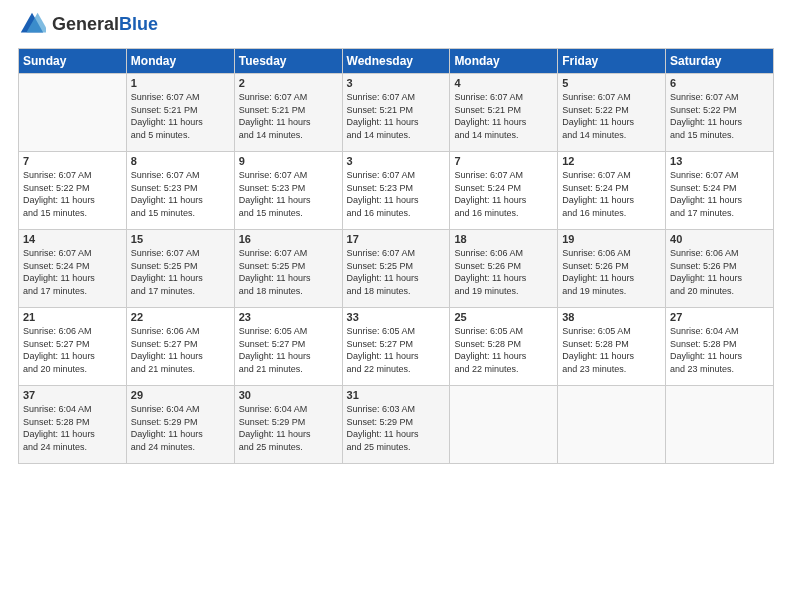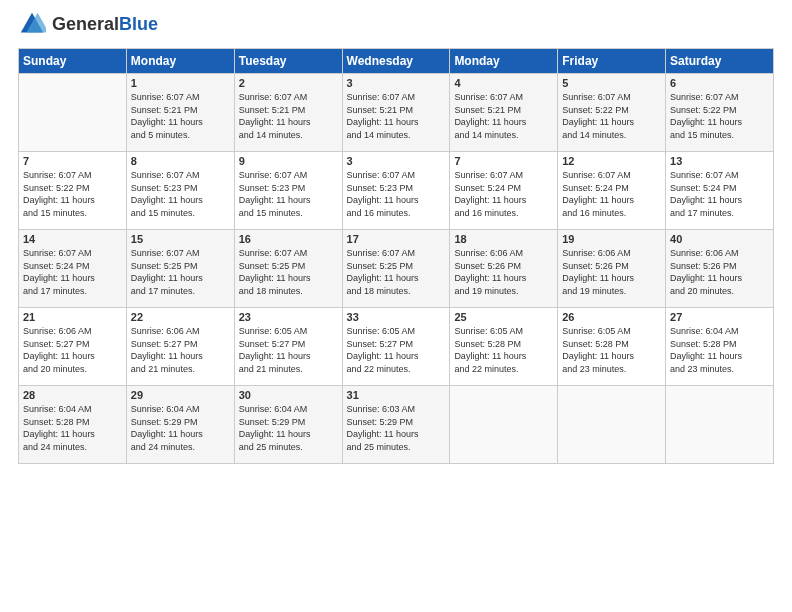--- a/index.html
+++ b/index.html
@@ -297,37 +297,37 @@
             <div class="day-info">and 22 minutes.</div>
           </td>
           <td>
             <span class="day-number">25</span>
             <div class="day-info">Sunrise: 6:05 AM</div>
             <div class="day-info">Sunset: 5:28 PM</div>
             <div class="day-info">Daylight: 11 hours</div>
             <div class="day-info">and 22 minutes.</div>
           </td>
           <td>
-            <span class="day-number">26</span>
+            <span class="day-number">38</span>
             <div class="day-info">Sunrise: 6:05 AM</div>
             <div class="day-info">Sunset: 5:28 PM</div>
             <div class="day-info">Daylight: 11 hours</div>
             <div class="day-info">and 23 minutes.</div>
           </td>
           <td>
             <span class="day-number">27</span>
             <div class="day-info">Sunrise: 6:04 AM</div>
             <div class="day-info">Sunset: 5:28 PM</div>
             <div class="day-info">Daylight: 11 hours</div>
             <div class="day-info">and 23 minutes.</div>
           </td>
         </tr>
         <tr>
           <td>
-            <span class="day-number">28</span>
+            <span class="day-number">37</span>
             <div class="day-info">Sunrise: 6:04 AM</div>
             <div class="day-info">Sunset: 5:28 PM</div>
             <div class="day-info">Daylight: 11 hours</div>
             <div class="day-info">and 24 minutes.</div>
           </td>
           <td>
             <span class="day-number">29</span>
             <div class="day-info">Sunrise: 6:04 AM</div>
             <div class="day-info">Sunset: 5:29 PM</div>
             <div class="day-info">Daylight: 11 hours</div>

